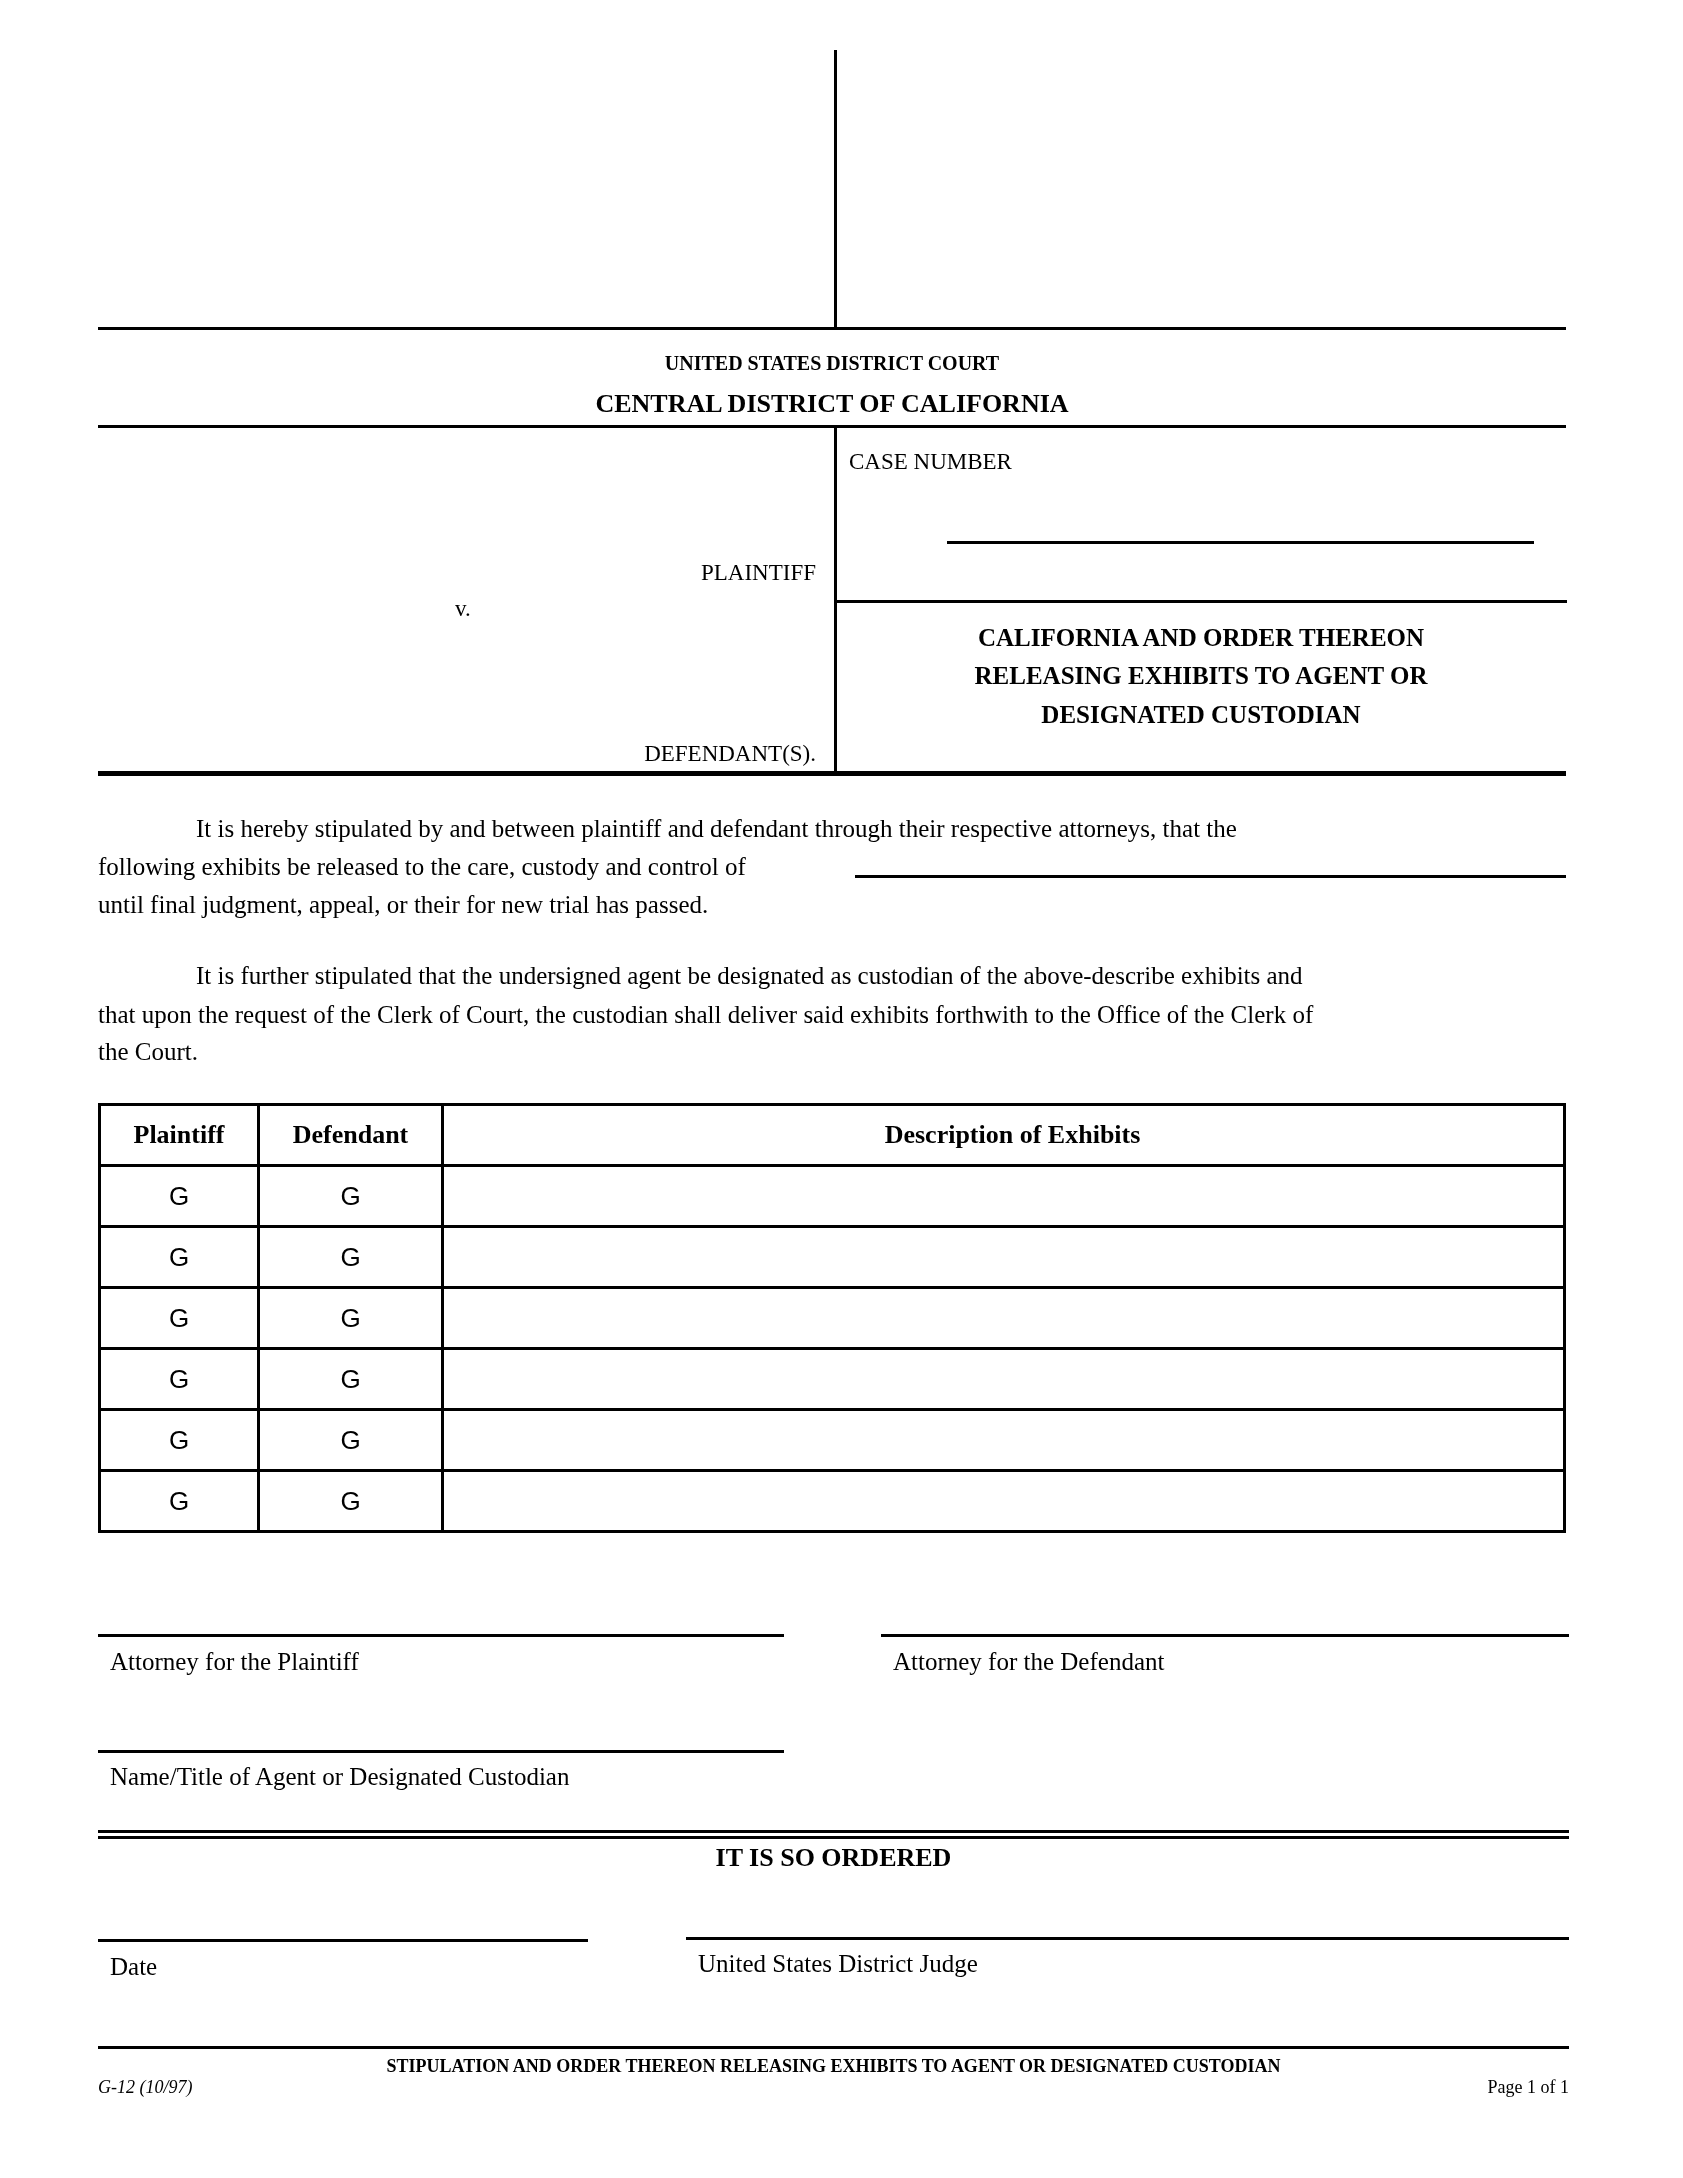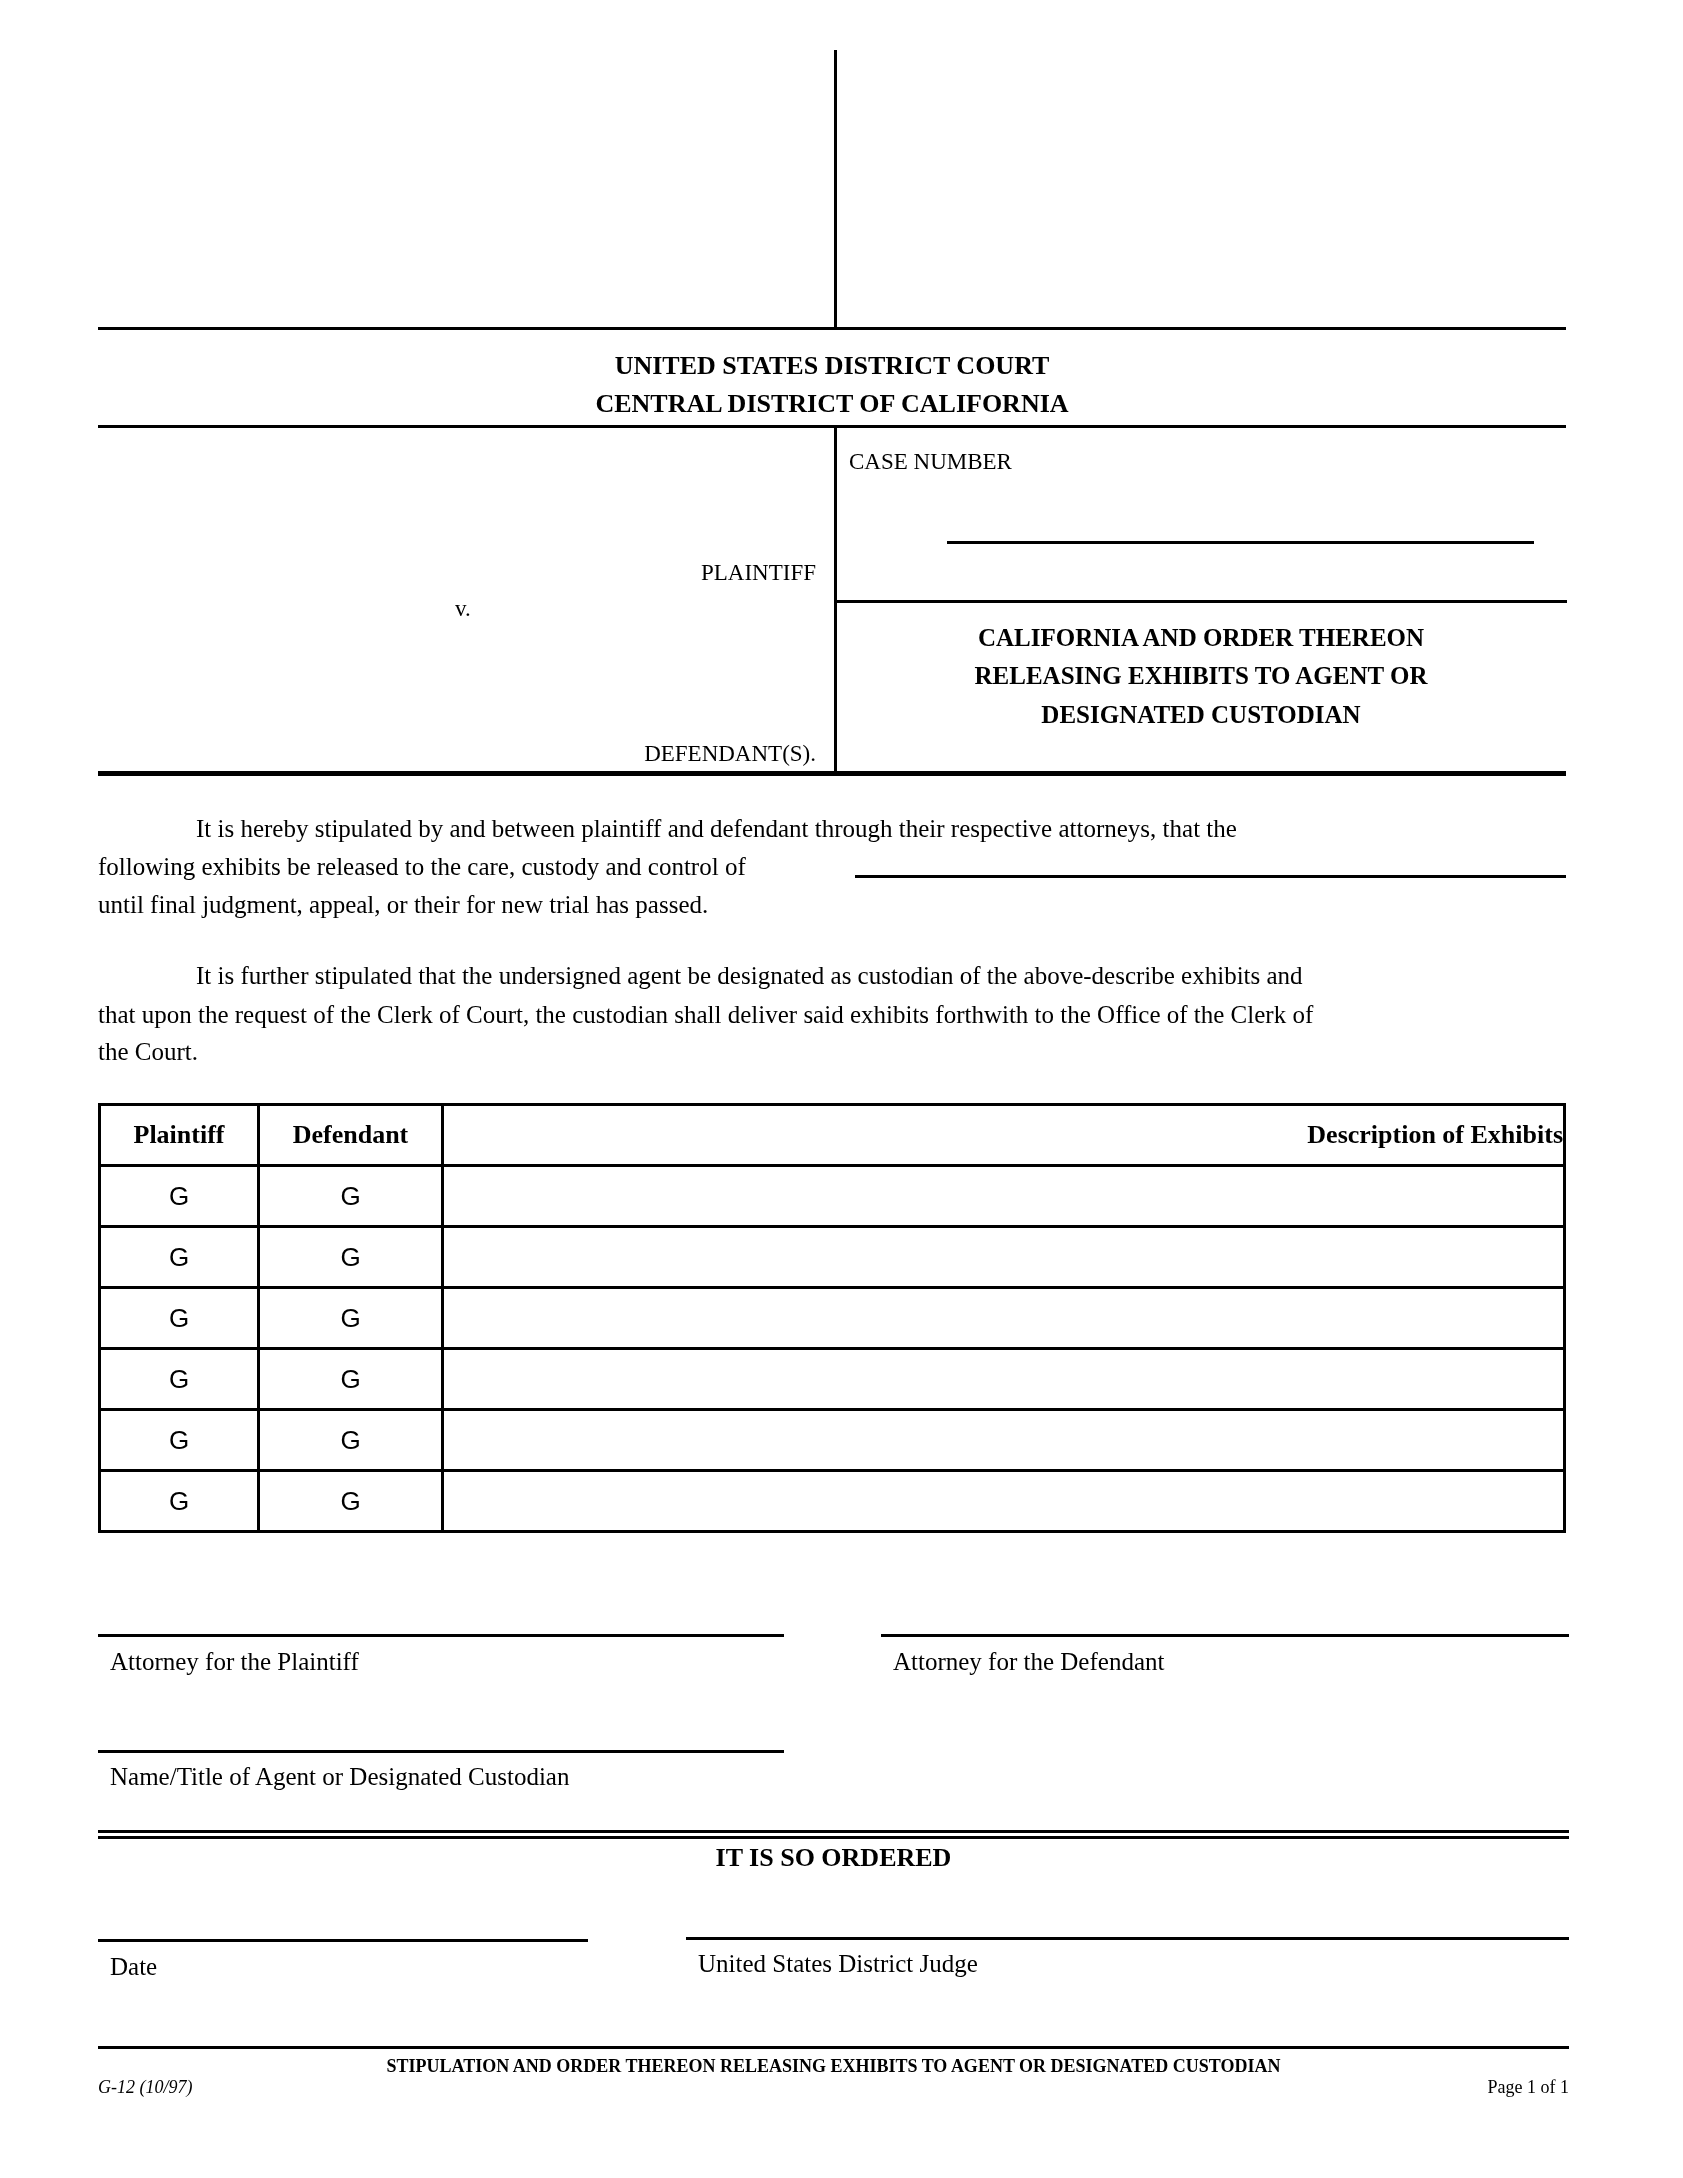--- a/index.html
+++ b/index.html
@@ -8,33 +8,33 @@
   .hline { position: absolute; background: #000; }
   .vline { position: absolute; background: #000; }
   .t { position: absolute; white-space: nowrap; line-height: 1; }
   .bold { font-weight: bold; }
   .center { text-align: center; }
   .serif-24 { font-size: 25px; margin-left: 12px; }
   .para { font-size: 25px; }
   table.ex { position: absolute; left: 98px; top: 1103px; width: 1468px; border-collapse: collapse; }
   table.ex td, table.ex th { border: 3px solid #000; padding: 0; }
   table.ex th { height: 58px; font-size: 26px; font-weight: bold; text-align: center; }
-  table.ex th.desc { text-align: right; padding-left: 18px; font-family: Liberation Serif, serif; }
+  table.ex th.desc { text-align: center; padding-left: 18px; font-family: Liberation Serif, serif; }
   table.ex td { height: 58px; text-align: center; font-family: "Liberation Sans", "DejaVu Sans", sans-serif; font-size: 26px; }
   .cb { display: inline-block; }
   .desc-input { width: 100%; height: 100%; border: none; background: transparent; outline: none; font-size: 22px; font-family: "Liberation Serif", serif; }
   .field-input { position: absolute; border: none; background: transparent; outline: none; font-family: "Liberation Serif", serif; font-size: 24px; }
 </style>
 </head>
 <body>
 
 <div class="vline" style="left:834px; top:50px; width:3px; height:278px;"></div>
 <div class="hline" style="left:98px; top:327px; width:1468px; height:3px;"></div>
 
-<div class="t bold center" style="left:98px; width:1468px; top:353px; font-size:26px;">UNITED STATES DISTRICT COURT</div>
+<div class="t bold center" style="left:98px; width:1468px; top:353px; font-size:20px;">UNITED STATES DISTRICT COURT</div>
 <div class="t bold center" style="left:98px; width:1468px; top:391px; font-size:26px;">CENTRAL DISTRICT OF CALIFORNIA</div>
 <div class="hline" style="left:98px; top:425px; width:1468px; height:3px;"></div>
 
 <div class="vline" style="left:834px; top:427px; width:3px; height:345px;"></div>
 
 <div class="t" style="left:849px; top:450px; font-size:23px;">CASE NUMBER</div>
 <input class="field-input" style="left: 947px; top: 507px; width: 587px; height: 32px;" value="">
 <div class="hline" style="left:947px; top:541px; width:587px; height:3px;"></div>
 
 <div class="t" style="right:867px; top:561px; font-size:23px;">PLAINTIFF</div>

